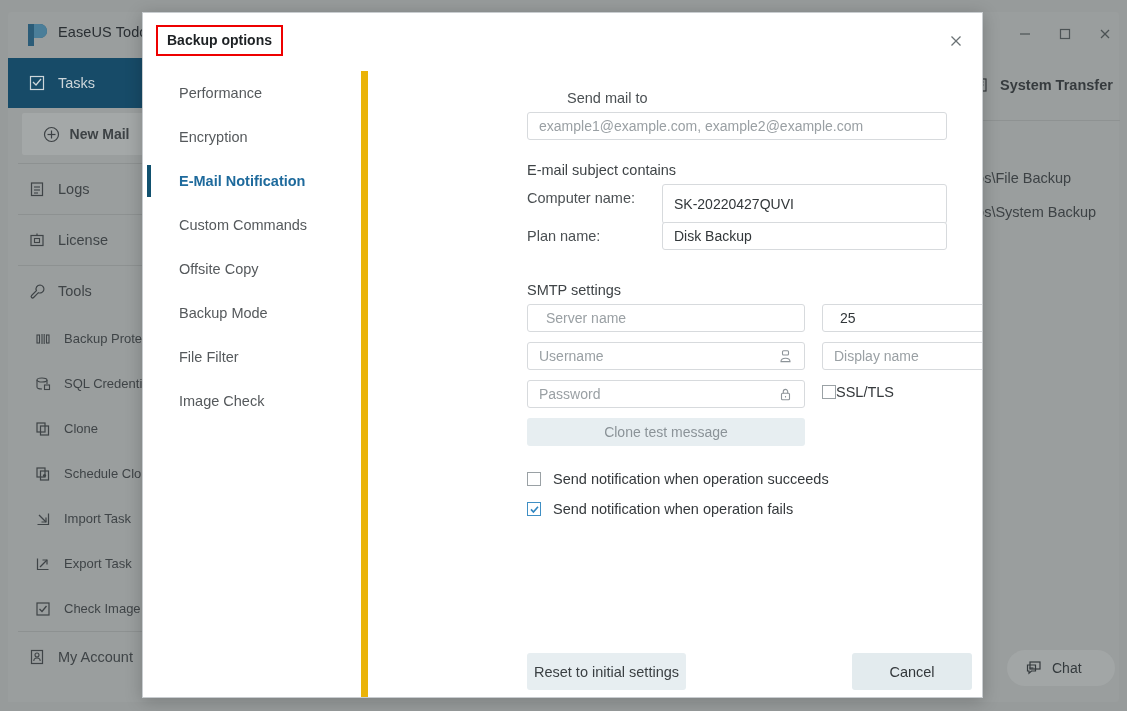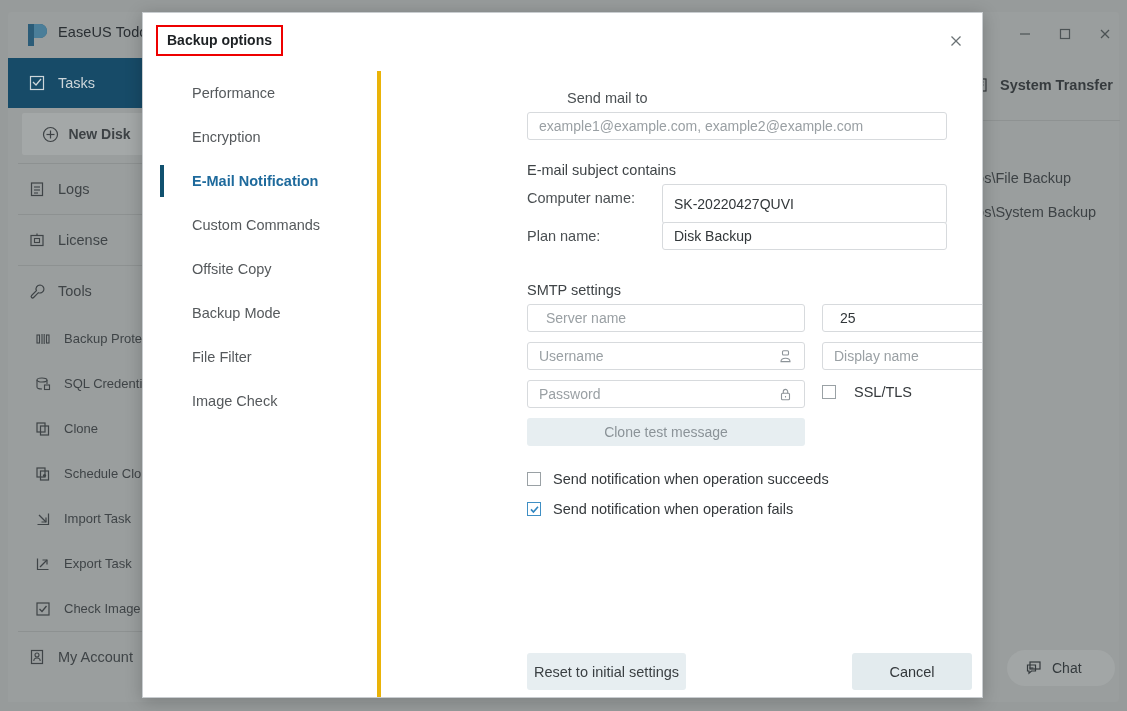--- a/index.html
+++ b/index.html
@@ -110,23 +110,23 @@
     font-size: 14px; font-weight: bold; color: #1d2124;
   }
   #dialog-close {
     position: absolute; right: 9px; top: 11px;
     width: 34px; height: 34px;
     display: flex; align-items: center; justify-content: center;
     color: #6b7275;
   }
 
   #dialog-nav {
-    position: absolute; left: 17px; top: 58px;
+    position: absolute; left: 4px; top: 58px;
     width: 221px; height: 628px;
-    border-right: 4px solid #eab308;
+    border-right: 7px solid #eab308;
   }
   .dlg-nav-item {
     position: relative; height: 44px;
     display: flex; align-items: center;
     padding-left: 32px;
     font-size: 14.5px; color: #55595c;
   }
   .dlg-nav-item.selected { color: #1e6a9c; font-weight: bold; }
   .dlg-nav-item.selected::before {
     content: ""; position: absolute; left: 0; top: 6px;
@@ -166,21 +166,21 @@
   #smtp-port   { position: absolute; left: 457px; top: 233px;
                  width: 280px; height: 28px; padding-left: 17px; }
   #smtp-user   { position: absolute; left: 162px; top: 271px;
                  width: 278px; height: 28px; }
   #smtp-display{ position: absolute; left: 457px; top: 271px;
                  width: 280px; height: 28px; }
   #smtp-pass   { position: absolute; left: 162px; top: 309px;
                  width: 278px; height: 28px; }
   #ssl-row {
     position: absolute; left: 457px; top: 313px;
-    display: flex; align-items: center; gap: 18px;
+    display: flex; align-items: center; gap: 0;
     font-size: 14.5px; color: #35393c;
   }
   #send-test-btn {
     position: absolute; left: 162px; top: 347px;
     width: 278px; height: 28px; border-radius: 3px;
     background: #e7eef1; display: flex;
     align-items: center; justify-content: center;
     font-size: 14px; color: #8b9398;
   }
 
@@ -254,21 +254,21 @@
     </div>
 
     <div id="newtask-row">
       <span class="nav-ico">
         <svg width="17" height="17" viewBox="0 0 17 17">
             <circle cx="8.5" cy="8.5" r="7" fill="none" stroke="currentColor" stroke-width="1.2"></circle>
             <line x1="8.5" y1="4.5" x2="8.5" y2="12.5" stroke="currentColor" stroke-width="1.2"></line>
             <line x1="4.5" y1="8.5" x2="12.5" y2="8.5" stroke="currentColor" stroke-width="1.2"></line>
           </svg>
       </span>
-      <span>New Disk</span>
+      <span>New Mail</span>
     </div>
 
     <div class="nav-sep" style="margin-top:8px"></div>
 
     <div class="nav-row">
       <span class="nav-ico">
         <svg width="16" height="16" viewBox="0 0 16 16">
             <rect x="2.5" y="2" width="11" height="12.5" fill="none" stroke="currentColor" stroke-width="1.2"></rect>
             <line x1="5" y1="6" x2="11" y2="6" stroke="currentColor" stroke-width="1.1"></line>
             <line x1="5" y1="9" x2="11" y2="9" stroke="currentColor" stroke-width="1.1"></line>

